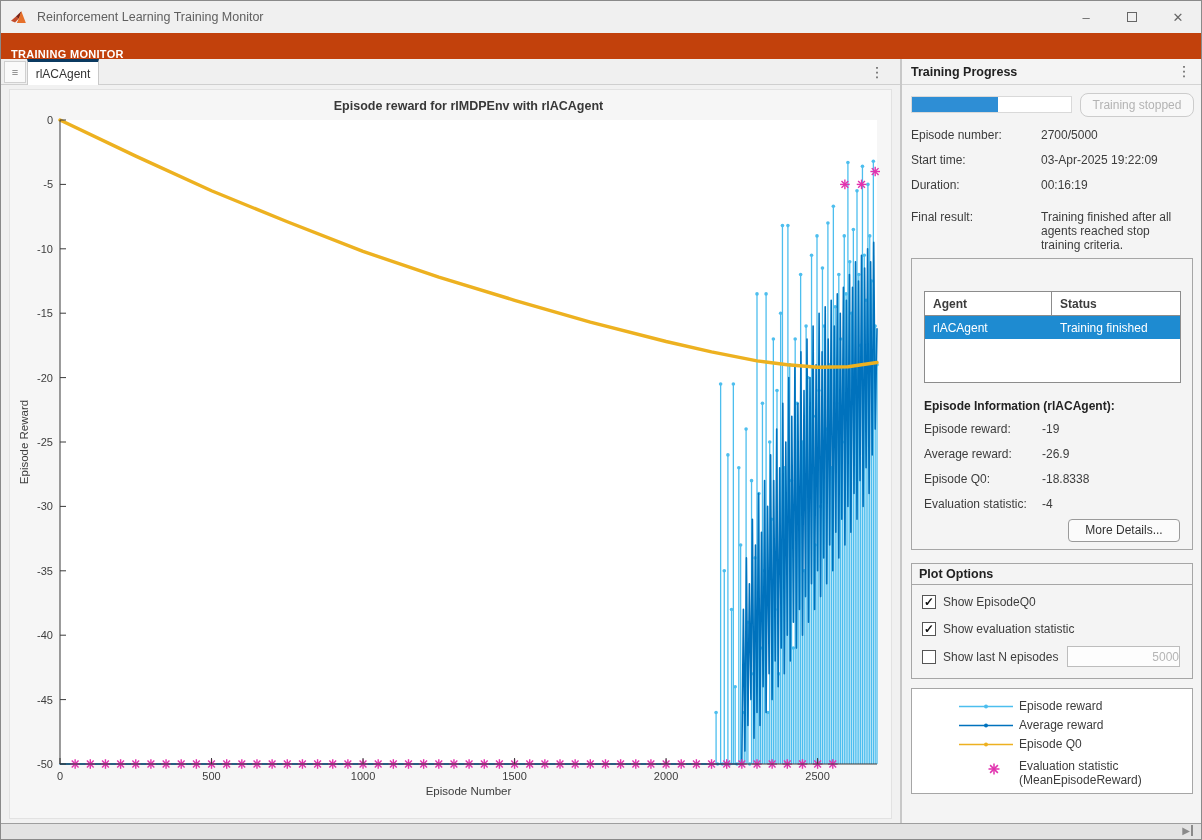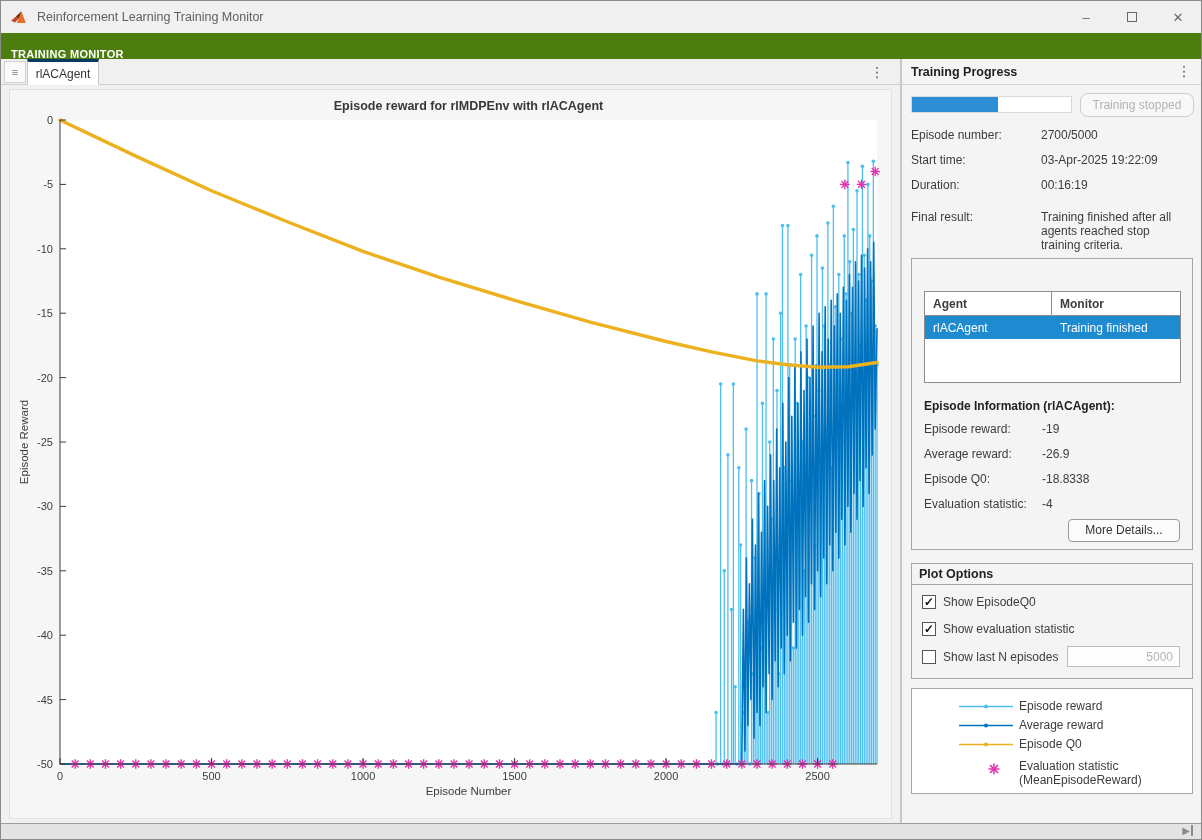--- a/index.html
+++ b/index.html
@@ -9,21 +9,21 @@
 
   
   .titlebar { position:absolute; left:0; top:0; width:100%; height:32px; background:#f0f0f0; display:flex; align-items:center; }
   .titlebar .app-title { color:#5f5f5f; font-size:12.5px; margin-left:8px; }
   .matlab-logo { margin-left:10px; display:inline-flex; }
   .win-controls { position:absolute; right:0; top:0; height:32px; display:flex; }
   .win-btn { width:46px; height:32px; display:flex; align-items:center; justify-content:center; color:#666; font-size:13px; cursor:default; }
   .max-glyph { width:10px; height:10px; border:1px solid #666; display:inline-block; }
 
   
-  .ribbon { position:absolute; left:0; top:32px; width:100%; height:42px; background:#4d7c0f; display:flex; align-items:center; }
+  .ribbon { position:absolute; left:0; top:32px; width:100%; height:42px; background:#c2410c; display:flex; align-items:center; }
   .ribbon-label { color:#fff; font-size:11px; font-weight:bold; letter-spacing:.3px; margin-left:10px; }
 
   
   .tabbar { position:absolute; left:0; top:58px; width:899px; height:26px; background:#f0f0f0; border-bottom:1px solid #cfcfcf; }
   .tab-list-btn { position:absolute; left:3px; top:2px; width:22px; height:22px; background:#fafafa; border:1px solid #d0d0d0; color:#777; font-size:11px; display:flex; align-items:center; justify-content:center; }
   .doc-tab { position:absolute; left:26px; top:0; width:72px; height:26px; background:#fff; border-left:1px solid #c9c9c9; border-right:1px solid #c9c9c9; border-top:3px solid #0b3a61; display:flex; align-items:center; justify-content:center; font-size:12px; color:#333; }
   .tabbar-menu { position:absolute; right:14px; top:3px; width:18px; height:20px; color:#555; font-size:14px; display:flex; align-items:center; justify-content:center; }
 
   
   .doc-area { position:absolute; left:0; top:84px; width:899px; height:738px; background:#f1f1f1; }
@@ -59,21 +59,21 @@
 
   .ei-title { position:absolute; left:12px; top:140px; font-weight:bold; color:#222; }
   .ei-row { position:absolute; left:12px; width:260px; }
   .ei-label { display:inline-block; width:118px; }
   .ei-value { display:inline-block; }
   .more-btn { position:absolute; right:12px; top:260px; width:112px; height:23px; background:#fbfbfb; border:1px solid #9a9a9a; border-radius:4px; text-align:center; line-height:21px; color:#333; }
 
   .cb-row { position:absolute; left:10px; display:flex; align-items:center; }
   .cb-box { width:14px; height:14px; background:#fff; border:1.5px solid #555; margin-right:7px; display:flex; align-items:center; justify-content:center; font-size:12px; font-weight:bold; color:#111; line-height:12px; }
   .cb-label { color:#3c3c3c; }
-  .n-input { position:absolute; left:155px; top:82px; width:113px; height:21px; border:1px solid #bdbdbd; background:#fdfdfd; color:#b5b5b5; text-align:right; padding-right:6px; font-size:12px; font-family:"Liberation Sans", sans-serif; }
+  .n-input { position:absolute; left:155px; top:82px; width:113px; height:21px; border:1px solid #bdbdbd; background:#fdfdfd; color:#b5b5b5; text-align:right; font-size:12px; font-family:"Liberation Sans", sans-serif; }
 
   .legend-panel { position:absolute; left:9px; top:629px; width:282px; height:106px; background:#fff; border:1px solid #a6a6a6; }
   .lg-row { position:absolute; left:0; width:100%; height:19px; }
   .lg-swatch { position:absolute; left:45px; top:0; width:58px; height:19px; }
   .lg-label { position:absolute; left:107px; top:2px; font-size:12px; color:#3c3c3c; }
   .lg-label2 { position:absolute; left:107px; top:16px; font-size:12px; color:#3c3c3c; }
 
   
   .bottom-bar { position:absolute; left:0; top:822px; width:100%; height:16px; background:#e3e3e3; border-top:1px solid #9e9e9e; }
   .skip-icon { position:absolute; right:8px; top:1px; color:#8a8a8a; font-size:10px; display:flex; align-items:center; }
@@ -579,21 +579,21 @@
       <span class="tp-label">Duration:</span><span class="tp-value">00:16:19</span>
     </div>
     <div class="tp-row" style="top:151px;">
       <span class="tp-label">Final result:</span><span class="tp-value">Training finished after all agents reached stop training criteria.</span>
     </div>
 
     <div class="panel" style="top:199px; height:292px;">
       <div class="agent-table">
         <div class="at-row at-head">
           <span class="at-cell at-c1">Agent</span>
-          <span class="at-cell at-c2">Monitor</span>
+          <span class="at-cell at-c2">Status</span>
         </div>
         <div class="at-row at-selected">
           <span class="at-cell at-c1">rlACAgent</span>
           <span class="at-cell at-c2">Training finished</span>
         </div>
       </div>
       <div class="ei-title">Episode Information (rlACAgent):</div>
       <div class="ei-row" style="top:163px;">
         <span class="ei-label">Episode reward:</span><span class="ei-value">-19</span>
       </div>

